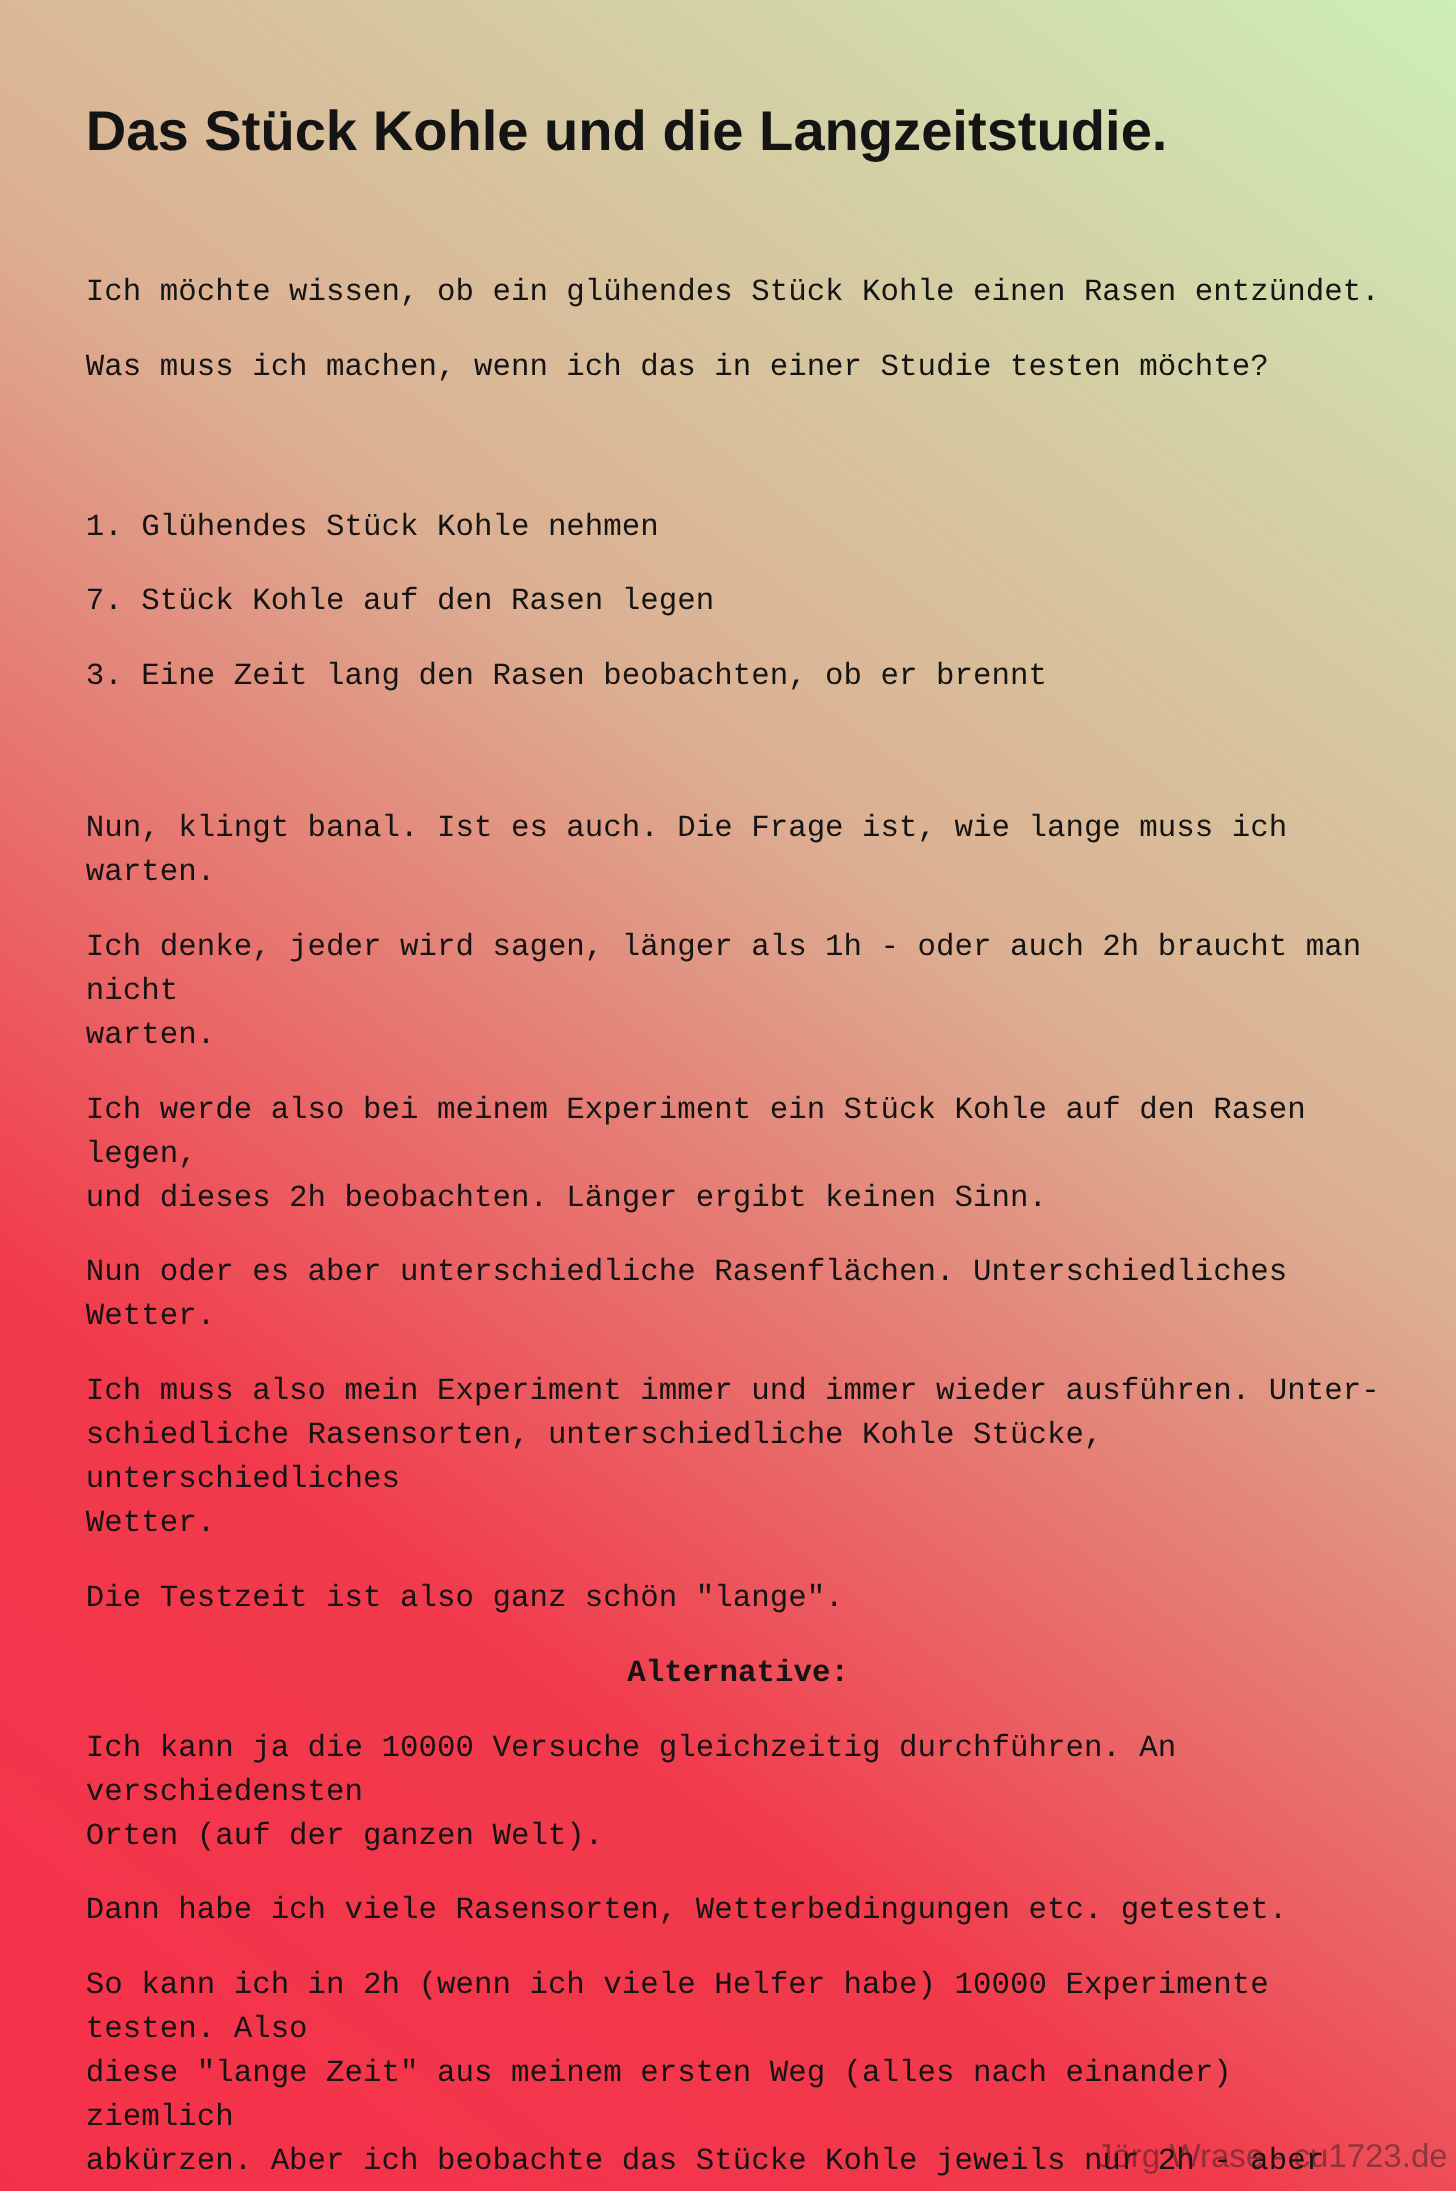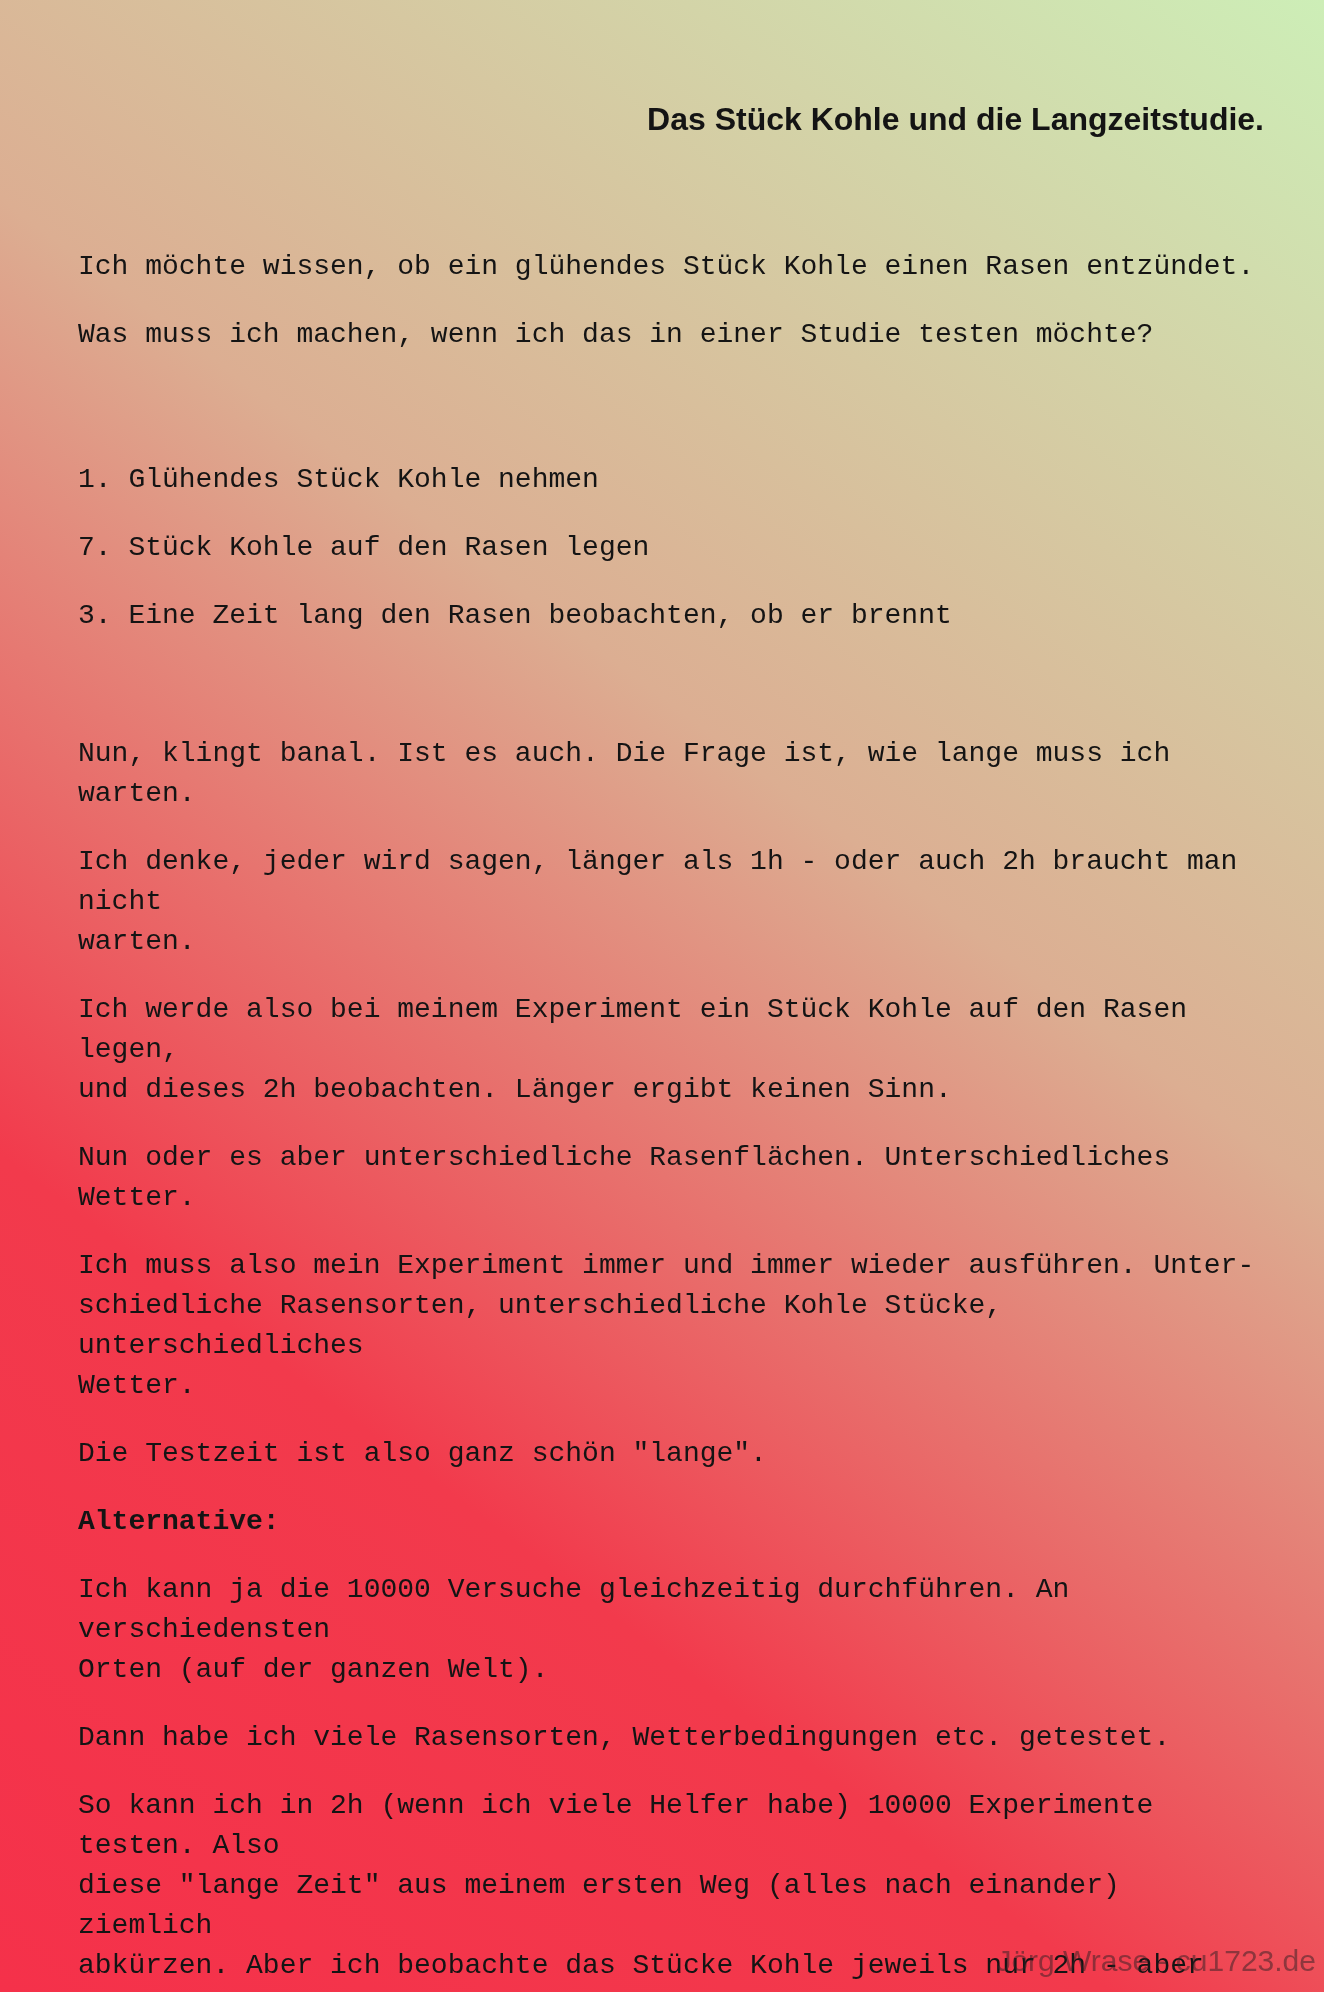--- a/index.html
+++ b/index.html
@@ -16,35 +16,35 @@
     background: linear-gradient(217deg,
       #cdeeb7 0%,
       #dcae92 40%,
       #f23a4c 72%,
       #f5314a 100%);
   }
   .content {
     padding: 95px 60px 0 78px;
   }
   .title {
-    font-size: 32px;
+    font-size: 51px;
     line-height: 48px;
     font-weight: bold;
     margin: 0 0 104px 0;
-    text-align: right;
   }
   .para {
     font-size: 28px;
     line-height: 40px;
     margin: 0 0 28px 0;
     white-space: pre-line;
     font-family: Liberation Mono, monospace;
   }
   .bold {
     font-weight: bold;
+    text-align: center;
   }
   .spacer-lg { height: 77px; }
   .spacer-md { height: 70px; }
   .footer {
     position: absolute;
     right: 8px;
     bottom: 14px;
     font-size: 30px;
     line-height: 34px;
     color: rgba(45, 32, 35, 0.5);

